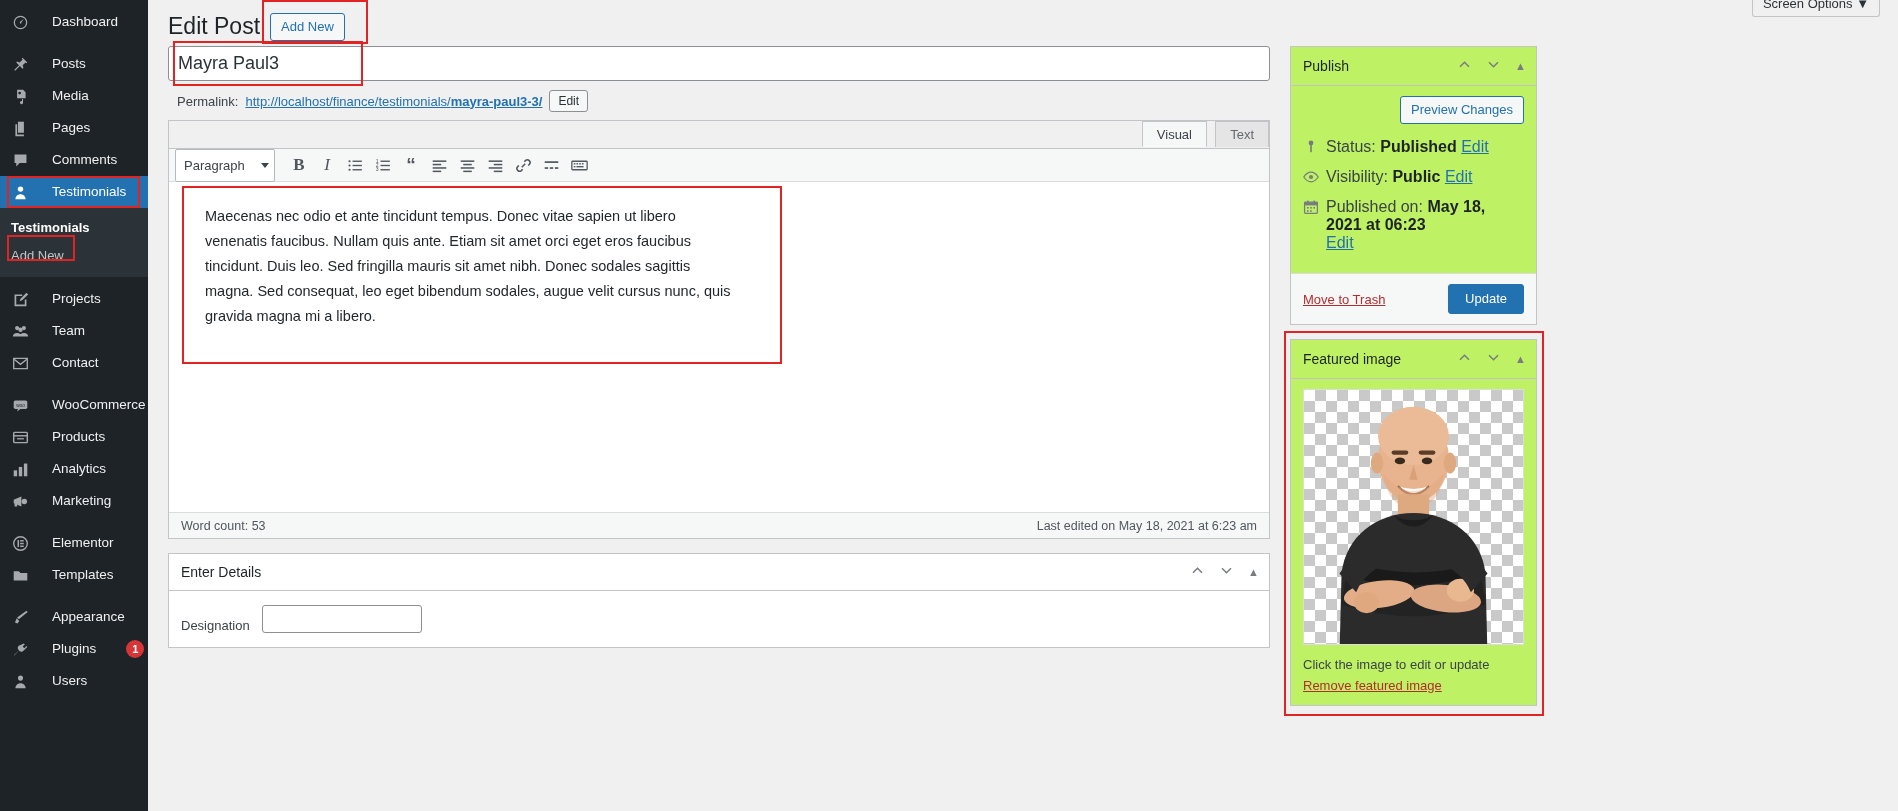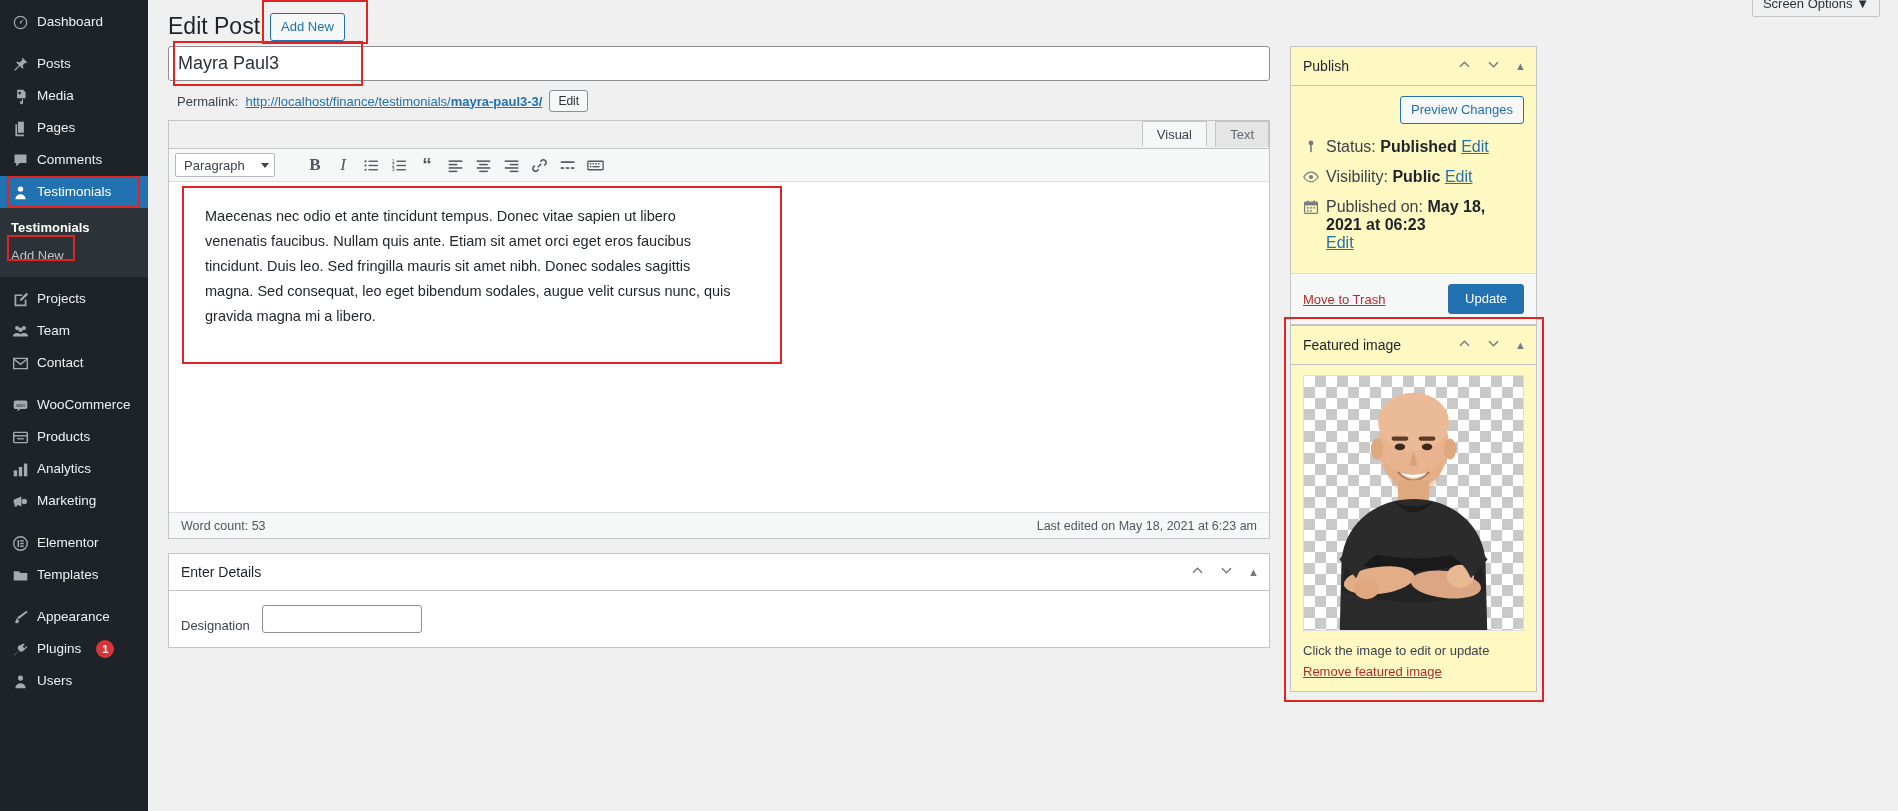--- a/index.html
+++ b/index.html
@@ -12,21 +12,21 @@
     color: #3c434a;
   }
   .screen { position: relative; width: 1898px; height: 811px; display: flex; }
 
   
   .sidebar {
     width: 148px; min-width: 148px; background: #1d2327; color: #f0f0f1;
     position: relative; height: 811px; overflow: hidden;
   }
   .menu-item {
-    display: flex; align-items: center; gap: 8px;
+    display: flex; align-items: center; gap: 23px;
     height: 32px; padding: 0 0 0 11px; color: #f0f0f1;
     font-size: 13.5px; line-height: 32px; white-space: nowrap;
     position: relative;
   }
   .menu-item .ico { width: 18px; height: 18px; display:inline-flex; align-items:center; justify-content:center; flex: 0 0 18px; }
   .menu-item .ico svg { width: 17px; height: 17px; fill: #a7aaad; }
   .menu-item.current { background: #2271b1; color: #fff; font-weight: 400; }
   .menu-item.current .ico svg { fill: #fff; }
   .menu-item.current::after {
     content:""; position:absolute; right:-8px; top:50%; margin-top:-8px;
@@ -100,22 +100,22 @@
     border-bottom: none;
   }
   .ed-tab.active { background: #f6f7f7; color: #3c434a; border-bottom: 1px solid #f6f7f7; }
   .ed-toolbar {
     display: flex; align-items: center; gap: 0px; background: #f6f7f7;
     border-top: 1px solid #c3c4c7; border-bottom: 1px solid #dcdcde;
     padding: 5px 6px; height: 34px;
   }
   .sel-para {
     display: inline-flex; align-items: center; justify-content: space-between;
-    width: 100px; height: 24px; border: 1px solid #b4b9be; background: #fff;
-    font-size: 13px; color: #3c434a; padding: 0 5px 0 8px; border-radius: 2px; margin-right: 26px;
+    width: 100px; height: 33px; border: 1px solid #b4b9be; background: #fff;
+    font-size: 13px; color: #3c434a; padding: 0 5px 0 8px; border-radius: 2px; margin-right: 10px;
   }
   .sel-para .caret { border-left: 4px solid transparent; border-right: 4px solid transparent; border-top: 5px solid #3c434a; }
   .tb-btn {
     width: 28px; height: 24px; display: inline-flex; align-items: center; justify-content: center;
     color: #50575e; font-size: 15px;
   }
   .tb-btn svg { width: 17px; height: 17px; fill: #50575e; }
   .ed-body { background: #fff; height: 330px; padding: 10px 12px; position: relative; }
   .ed-text {
     font-size: 14.5px; line-height: 1.72; color: #23282d; width: 560px;
@@ -138,21 +138,21 @@
   .mb-ctrls svg { width: 15px; height: 15px; stroke: #787c82; fill: none; stroke-width: 2; }
   .mb-body { padding: 14px 12px; }
   .field-row { display: flex; align-items: flex-end; gap: 12px; }
   .field-row label { font-size: 13px; color: #3c434a; }
   .field-row input {
     width: 160px; height: 28px; border: 1px solid #8c8f94; border-radius: 3px;
     background: #fff; padding: 0 8px; font-family: "Liberation Sans", sans-serif;
   }
 
   
-  .panel { border: 1px solid #c3c4c7; background: #fef9c3; margin-bottom: 0; }
+  .panel { border: 1px solid #c3c4c7; background: #bef264; margin-bottom: 14px; }
   .panel-head {
     display: flex; align-items: center; justify-content: space-between;
     padding: 10px 10px 10px 12px; border-bottom: 1px solid #c3c4c7;
   }
   .panel-title { font-size: 14px; color: #1d2327; }
   .panel-body { padding: 10px 12px 12px 12px; }
   .pub-row { display: flex; align-items: flex-start; gap: 7px; margin-bottom: 9px; font-size: 16px; color: #3c434a; }
   .pub-row svg { width: 16px; height: 16px; fill: #787c82; flex: 0 0 16px; margin-top: 1px; }
   .pub-row a { color: #2271b1; text-decoration: underline; }
   .pub-row b { font-weight: 700; color: #1d2327; }

